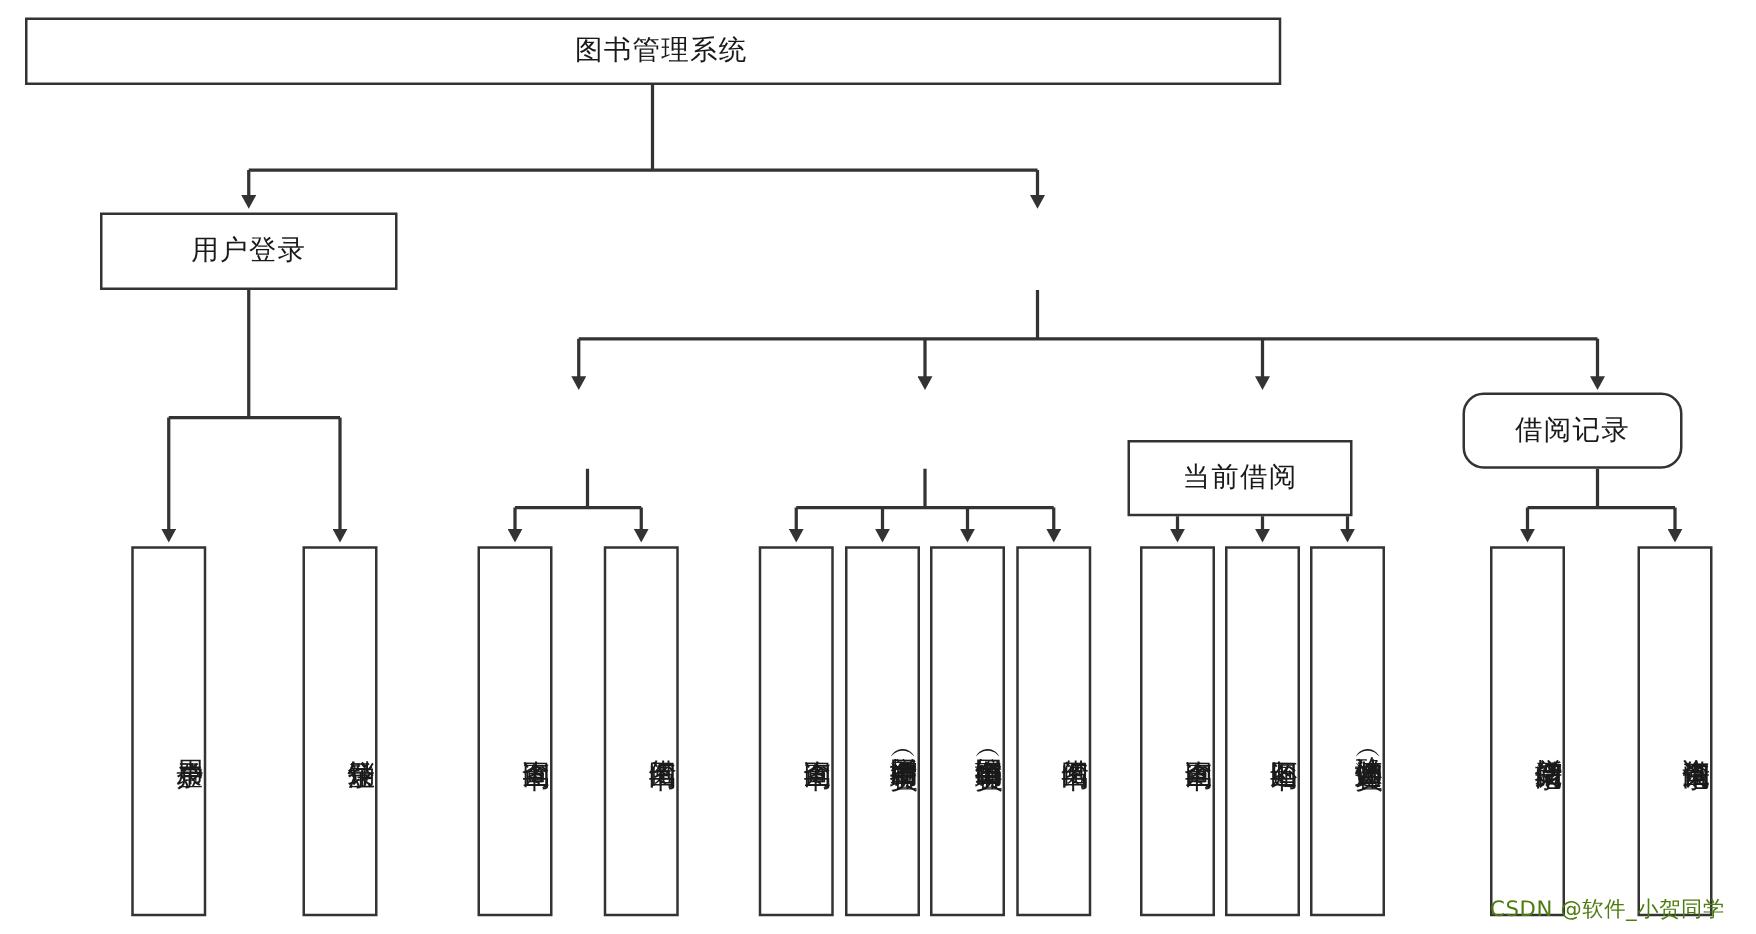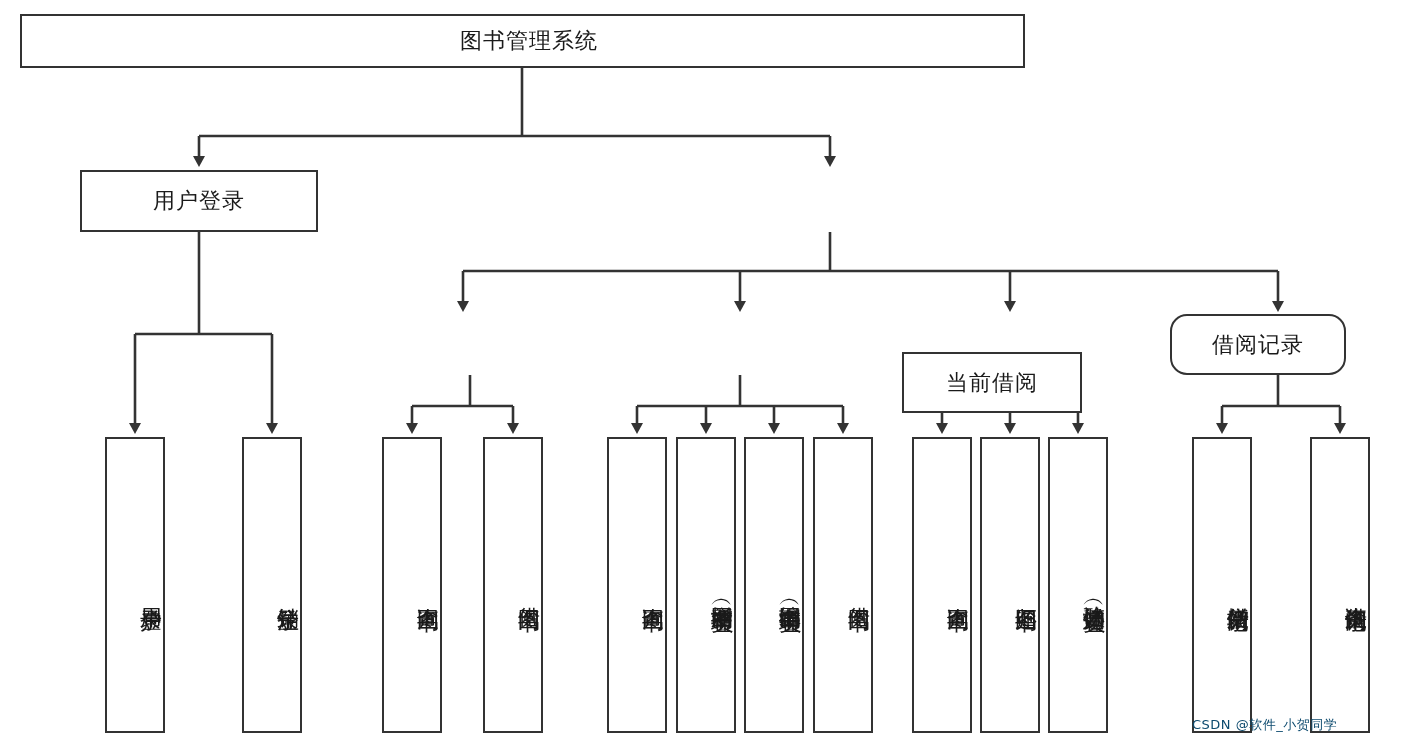--- a/index.html
+++ b/index.html
@@ -46,22 +46,22 @@
     letter-spacing: 1px;
     writing-mode: vertical-rl;
     text-orientation: upright;
     align-items: flex-start;
     justify-content: center;
     padding-top: 14px;
     white-space: nowrap;
   }
   .watermark {
     position: absolute;
-    font-size: 13px;
-    color: #0c4a6e;
+    font-size: 17px;
+    color: #4d7c0f;
     letter-spacing: 0.5px;
     white-space: nowrap;
     z-index: 3;
   }
 </style>
 </head>
 <body>
 
 <div id="diagram-root">
 

